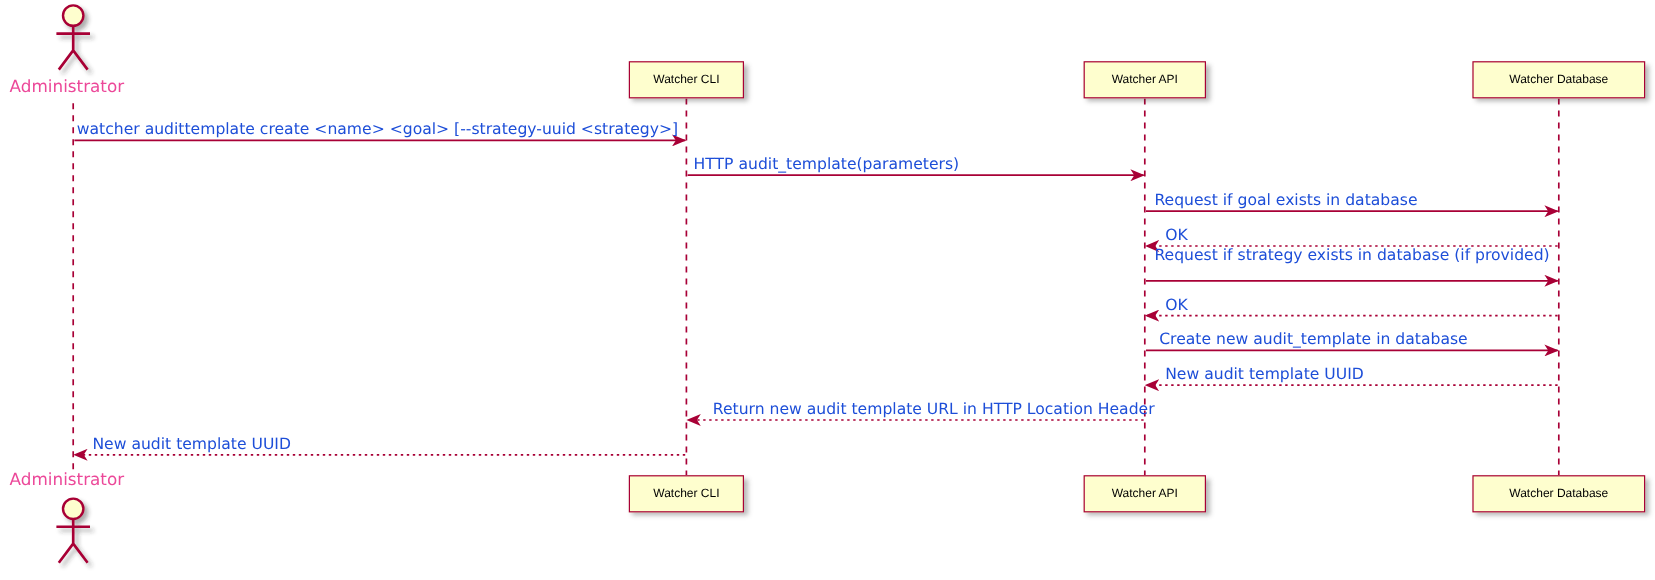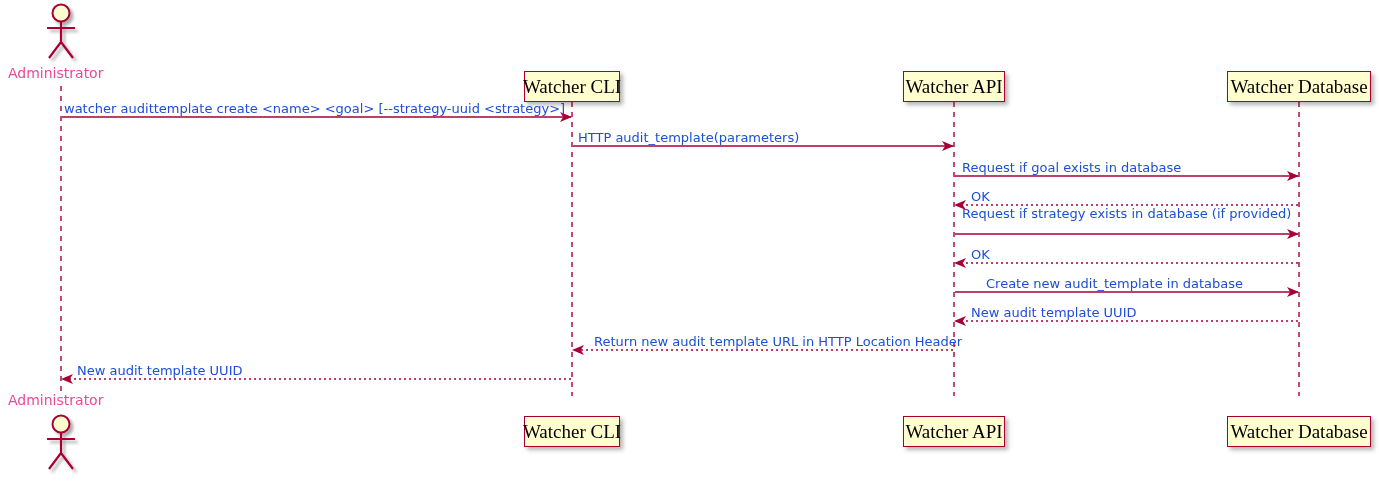--- a/index.html
+++ b/index.html
@@ -36,25 +36,24 @@
   .part-box {
     position: absolute;
     box-sizing: border-box;
     background: #FEFECE;
     border: 1.5px solid #A80036;
     border-radius: 0;
     box-shadow: 3px 3px 4px rgba(50,50,50,0.35);
     display: flex;
     align-items: center;
     justify-content: center;
-    font-family: Liberation Serif, serif;
-    font-size: 19px;
+    font-family: Liberation Sans, sans-serif;
+    font-size: 10px;
     color: #000000;
     white-space: nowrap;
-    margin-top: 20px;
   }
   .actor-label {
     position: absolute;
     font-family: "DejaVu Sans", sans-serif;
     font-size: 14px;
     color: #ec4899;
     white-space: nowrap;
   }
 </style>
 </head>
@@ -105,21 +104,21 @@
       </g>
   </svg>
 
   <div id="overlay">
       <div class="msg-label" style="left: 64px; top: 101px;">watcher audittemplate create &lt;name&gt; &lt;goal&gt; [--strategy-uuid &lt;strategy&gt;]</div>
       <div class="msg-label" style="left: 578px; top: 130px;">HTTP audit_template(parameters)</div>
       <div class="msg-label" style="left: 962px; top: 160px;">Request if goal exists in database</div>
       <div class="msg-label" style="left: 971px; top: 189px;">OK</div>
       <div class="msg-label" style="left: 962px; top: 206px;">Request if strategy exists in database (if provided)</div>
       <div class="msg-label" style="left: 971px; top: 247px;">OK</div>
-      <div class="msg-label" style="left: 986px; top: 276px;">Create new audit_template in database</div>
+      <div class="msg-label" style="left: 966px; top: 276px;">Create new audit_template in database</div>
       <div class="msg-label" style="left: 971px; top: 305px;">New audit template UUID</div>
       <div class="msg-label" style="left: 594px; top: 334px;">Return new audit template URL in HTTP Location Header</div>
       <div class="msg-label" style="left: 77px; top: 363px;">New audit template UUID</div>
       <div class="actor-label" style="left: 8px; top: 65px;">Administrator</div>
       <div class="actor-label" style="left: 8px; top: 392px;">Administrator</div>
       <div class="part-box" style="left: 524px; top: 51px; width: 96px; height: 31px;">Watcher CLI</div>
       <div class="part-box" style="left: 524px; top: 396px; width: 96px; height: 31px;">Watcher CLI</div>
       <div class="part-box" style="left: 903px; top: 51px; width: 102px; height: 31px;">Watcher API</div>
       <div class="part-box" style="left: 903px; top: 396px; width: 102px; height: 31px;">Watcher API</div>
       <div class="part-box" style="left: 1227px; top: 51px; width: 144px; height: 31px;">Watcher Database</div>

